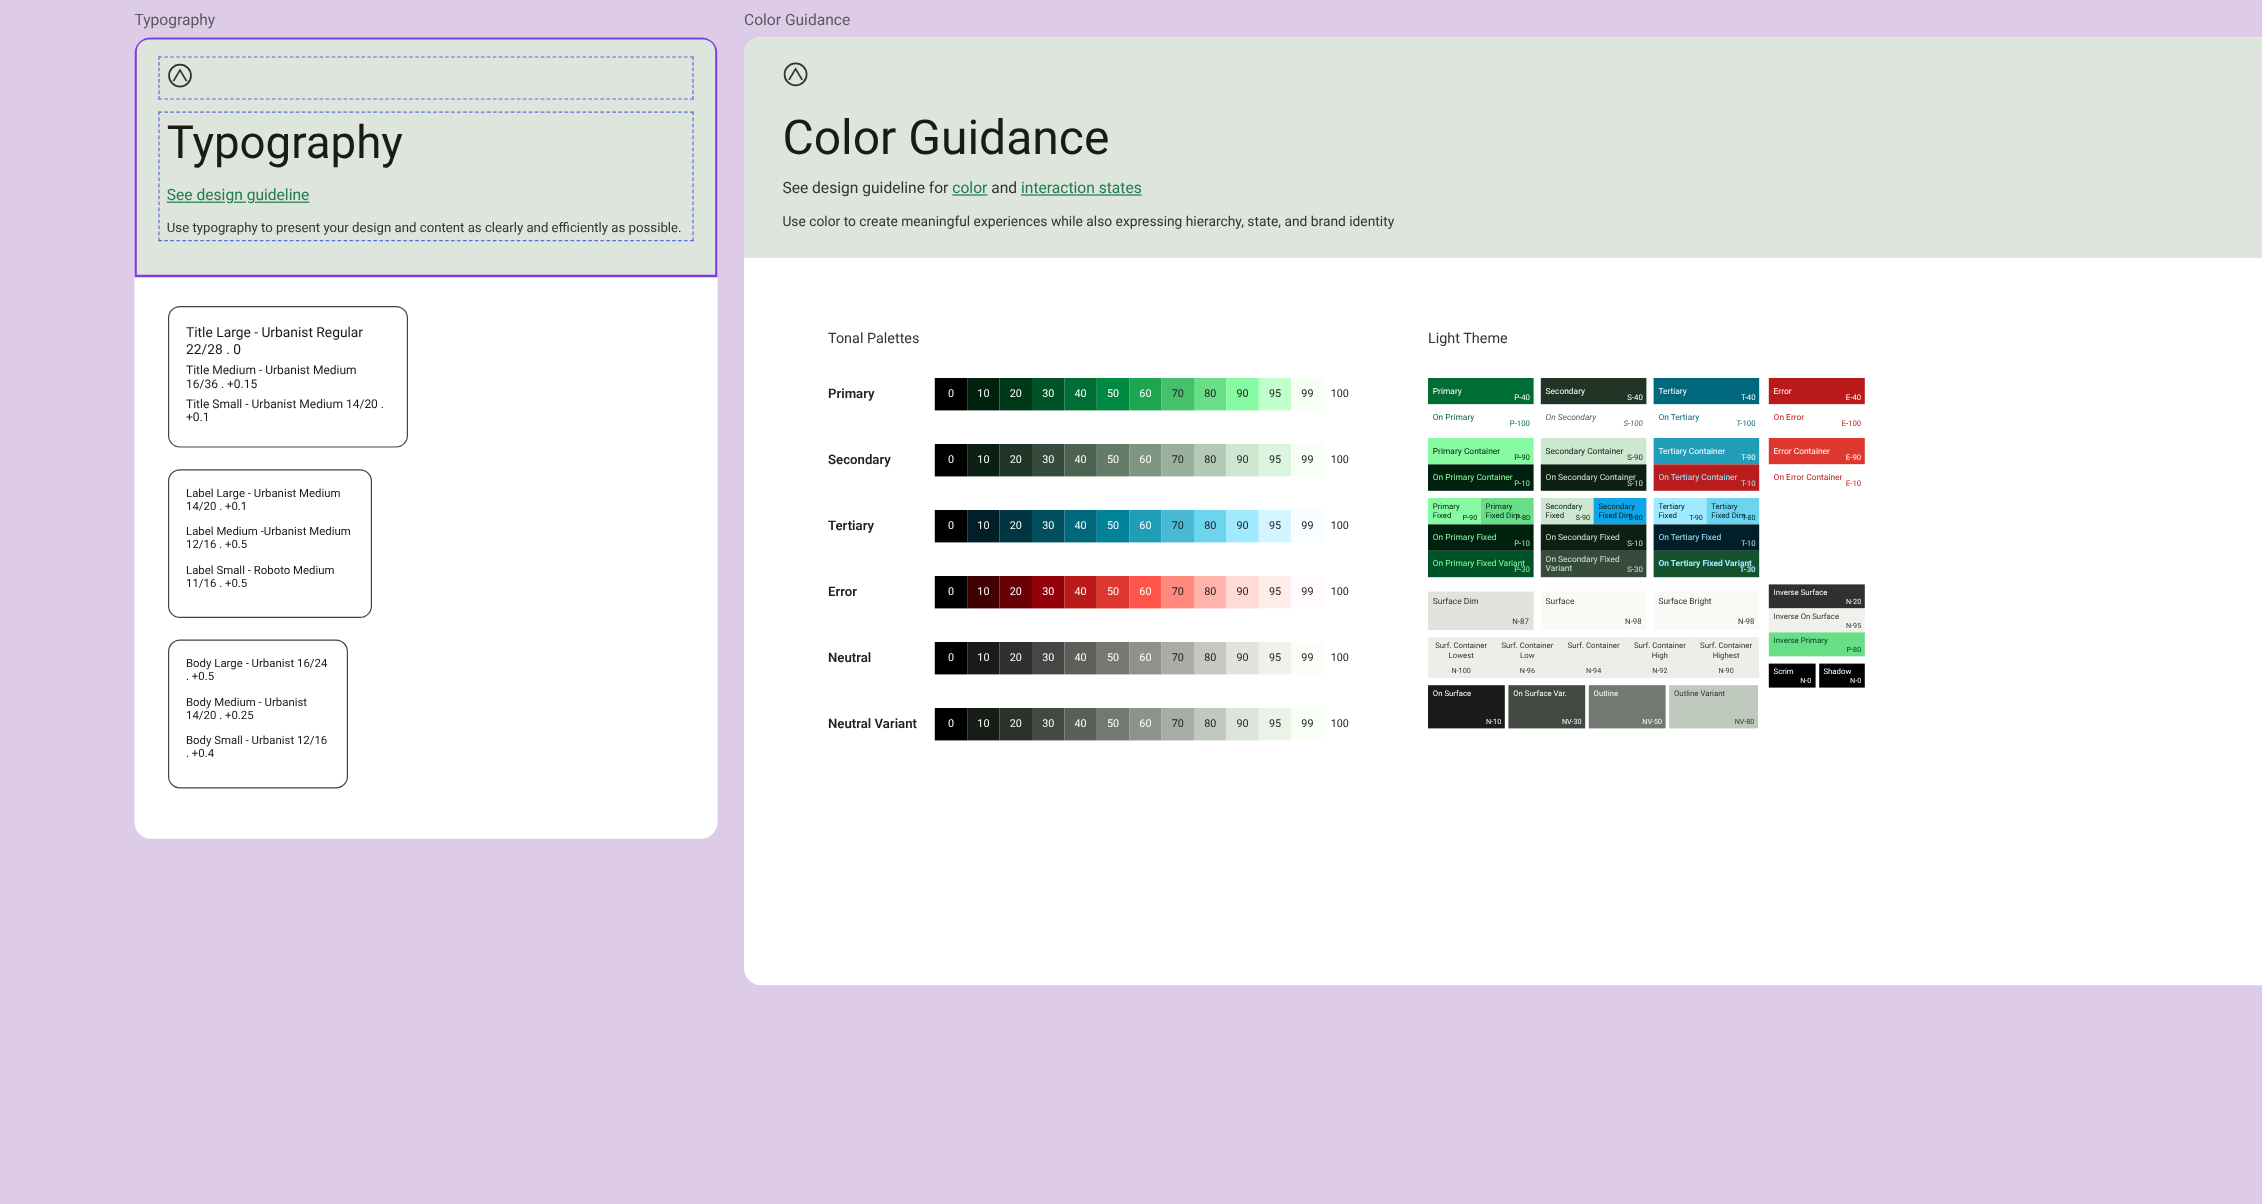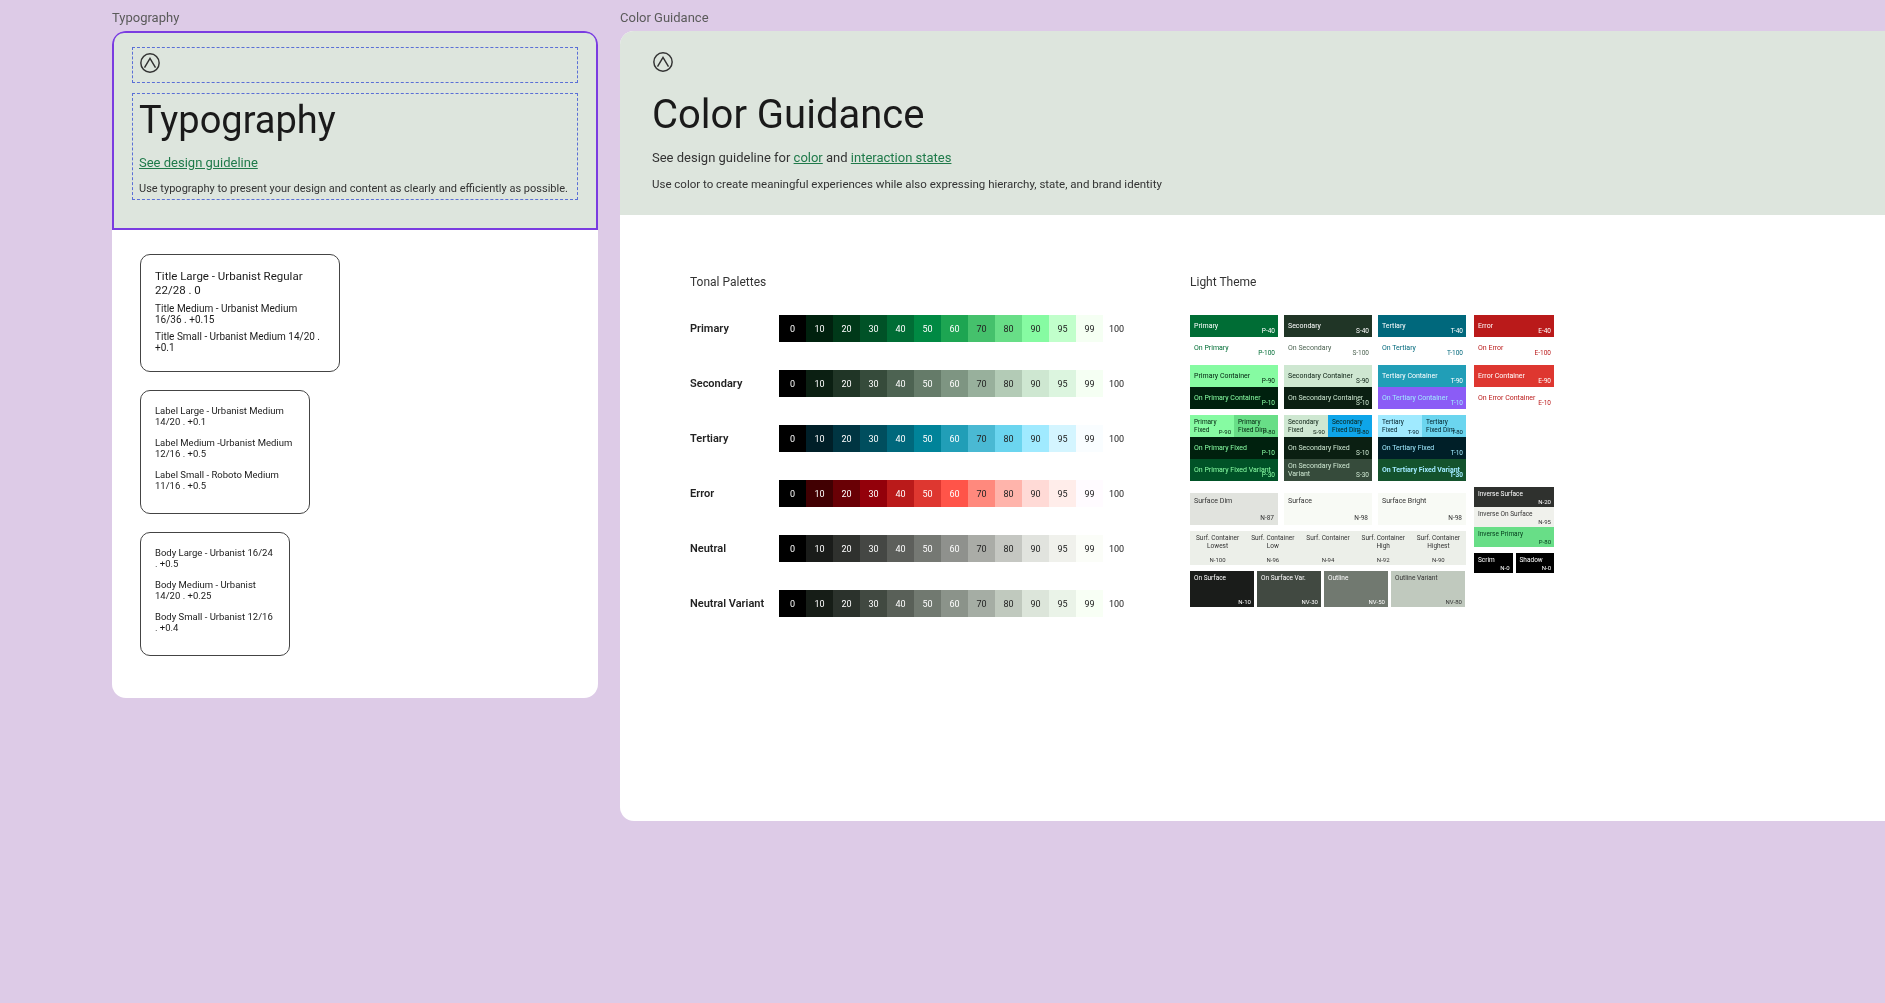--- a/index.html
+++ b/index.html
@@ -430,21 +430,21 @@
                         <span class="code">P-30</span>
                       </div>
                     </div>
                   </div>
                   <div class="role-col">
                     <div class="role-pair">
                       <div class="role-cell" style="background: rgb(32, 53, 38); color: rgb(255, 255, 255);">
                         <span>Secondary</span>
                         <span class="code">S-40</span>
                       </div>
-                      <div class="role-cell" style="background: rgb(255, 255, 255); color: rgb(77, 99, 82);">
+                      <div class="role-cell" style="background: rgb(255, 255, 255); color: rgb(77, 99, 82); font-style: italic;">
                         <span>On Secondary</span>
                         <span class="code">S-100</span>
                       </div>
                     </div>
                     <div class="role-pair">
                       <div class="role-cell" style="background: rgb(206, 231, 209); color: rgb(11, 31, 18);">
                         <span>Secondary Container</span>
                         <span class="code">S-90</span>
                       </div>
                       <div class="role-cell" style="background: rgb(11, 31, 18); color: rgb(206, 231, 209);">
@@ -476,21 +476,21 @@
                       <div class="role-cell" style="background: rgb(255, 255, 255); color: rgb(0, 104, 124);">
                         <span>On Tertiary</span>
                         <span class="code">T-100</span>
                       </div>
                     </div>
                     <div class="role-pair">
                       <div class="role-cell" style="background: rgb(33, 158, 183); color: rgb(255, 255, 255);">
                         <span>Tertiary Container</span>
                         <span class="code">T-90</span>
                       </div>
-                      <div class="role-cell" style="background: #8b5cf6; color: rgb(160, 234, 255);">
+                      <div class="role-cell" style="background: #b91c1c; color: rgb(160, 234, 255);">
                         <span>On Tertiary Container</span>
                         <span class="code">T-10</span>
                       </div>
                     </div>
                     <div class="role-pair">
                       <div class="role-cell dual">
                         <div style="background: rgb(160, 234, 255); color: rgb(0, 31, 40);"><span>Tertiary Fixed</span><span class="code">T-90</span></div>
                         <div style="background: rgb(107, 213, 239); color: rgb(0, 31, 40);"><span>Tertiary Fixed Dim</span><span class="code">T-80</span></div>
                       </div>
                       <div class="role-cell" style="background: rgb(0, 31, 40); color: rgb(160, 234, 255);">

